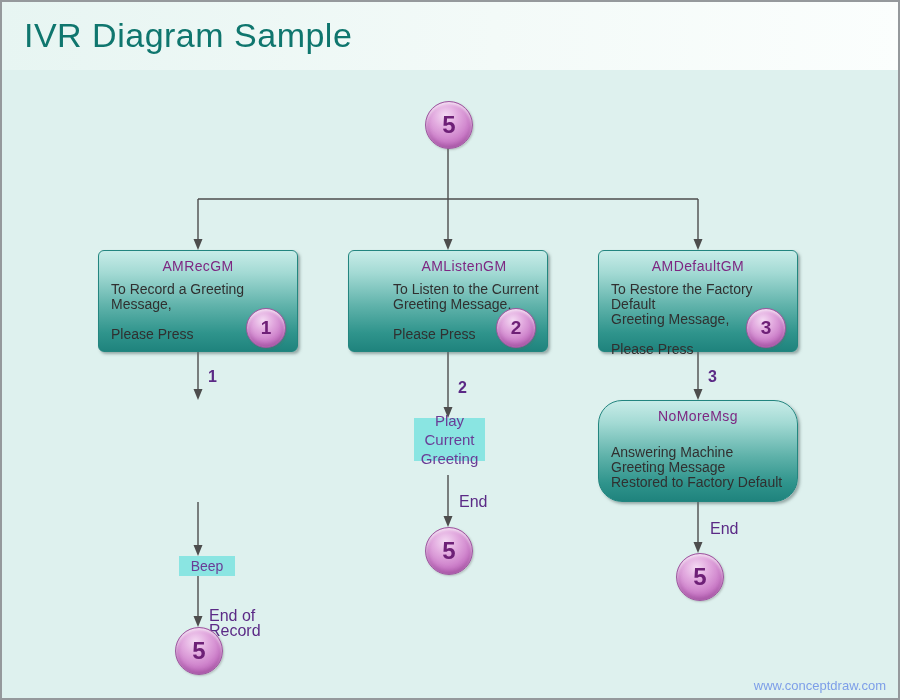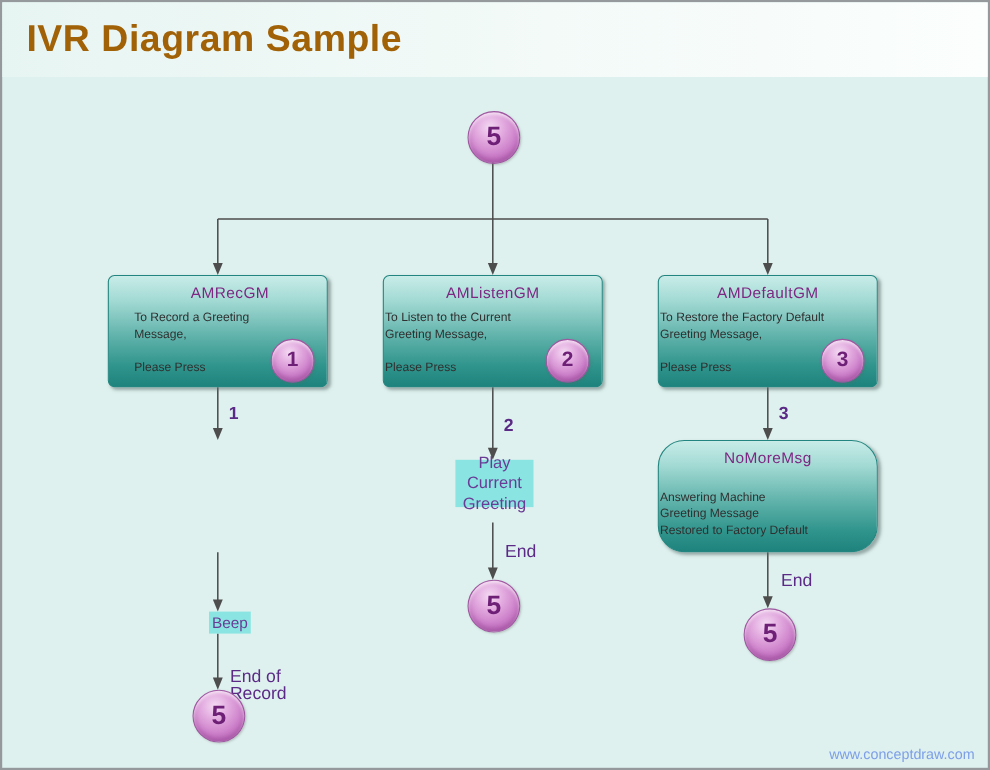--- a/index.html
+++ b/index.html
@@ -6,55 +6,55 @@
   .canvas{
     position:relative;width:900px;height:700px;box-sizing:border-box;
     background:#DEF1EE;border:2px solid #95999C;overflow:hidden;
   }
   .header-band{
     position:absolute;left:0;top:0;width:100%;height:68px;
     background:linear-gradient(90deg,#E7F5F2 0%,#F3FAF8 55%,#FBFEFD 100%);
   }
   .page-title{
     position:absolute;left:22px;top:14px;margin:0;
-    font-size:34px;font-weight:700;color:#a16207;letter-spacing:0.5px;
+    font-size:34px;font-weight:400;color:#0f766e;letter-spacing:0.5px;
   }
   svg.edges{position:absolute;left:0;top:0;width:900px;height:700px;}
   svg.edges line{stroke:#4D4D4D;stroke-width:1.4;}
   svg.edges polygon{fill:#4D4D4D;}
   .tbox{
     position:absolute;width:200px;height:102px;box-sizing:border-box;
     border:1px solid #23857F;border-radius:6px;
     background:linear-gradient(180deg,#C8ECE8 0%,#A3DAD4 22%,#5FB2AA 55%,#2F948C 82%,#1F837D 100%);
     box-shadow:2px 2px 3px rgba(90,110,108,0.55);
   }
   .tbox-title{
     padding-top:7px;text-align:center;font-size:14px;color:#7D2782;letter-spacing:0.4px;
   }
   .tbox-body{
-    margin:8px 0 0 1px;font-size:11px;line-height:15px;color:#303030;white-space:pre-line;
+    margin:8px 0 0 12px;font-size:14px;line-height:15px;color:#303030;white-space:pre-line;
   }
   .body-low{margin-top:21px;}
   .sphere{
     position:absolute;border-radius:50%;
     background:radial-gradient(circle at 42% 30%,#F4DAF3 0%,#E2AADF 30%,#CC7EC9 62%,#B562B3 88%,#A757A6 100%);
     border:1px solid #9E58A0;
     box-shadow:inset 0 2px 3px rgba(255,255,255,0.7), inset 0 -3px 5px rgba(120,40,120,0.35), 1px 1px 2px rgba(100,100,100,0.35);
     display:flex;align-items:center;justify-content:center;
     color:#6E2077;font-weight:700;
   }
   .sphere-lg{width:46px;height:46px;font-size:24px;}
   .sphere-sm{width:38px;height:38px;font-size:19px;}
   .badge{left:147px;top:57px;}
   .cyan-label{
     position:absolute;background:#8AE5E2;color:#6A3C96;text-align:center;
     display:flex;align-items:center;justify-content:center;white-space:pre-line;
   }
   .play-label{left:412px;top:416px;width:71px;height:43px;font-size:15px;line-height:19px;}
-  .beep-label{left:188px;top:554px;width:38px;height:20px;font-size:14px;}
+  .beep-label{left:177px;top:554px;width:56px;height:20px;font-size:14px;}
   .edge-label{position:absolute;color:#5B2A86;white-space:pre-line;}
   .num-label{font-size:16px;font-weight:700;}
   .end-label{font-size:16px;line-height:15px;}
   .watermark{position:absolute;right:12px;bottom:5px;font-size:13px;color:#7D9EE8;}
 </style>
 </head>
 <body>
 
 <div class="canvas">
 
@@ -105,32 +105,32 @@
     <g>
       <line x1="696" y1="500" x2="696" y2="541"></line>
       <polygon points="696,551 691.5,540 700.5,540"></polygon>
     </g>
   </svg>
 
   <div class="sphere sphere-lg" style="left:423px;top:99px;">
     <span>5</span>
   </div>
 
-  <div class="tbox" style="left:96px;top:248px;padding-left:22px;">
+  <div class="tbox" style="left:96px;top:248px;">
     <div class="tbox-title">AMRecGM</div>
     <div class="tbox-body">To Record a Greeting
 Message,
 
 Please Press</div>
     <div class="sphere sphere-sm badge">
       <span>1</span>
     </div>
   </div>
 
-  <div class="tbox" style="left:346px;top:248px;">
+  <div class="tbox" style="left:346px;top:248px;padding-left:32px;">
     <div class="tbox-title">AMListenGM</div>
     <div class="tbox-body">To Listen to the Current
 Greeting Message,
 
 Please Press</div>
     <div class="sphere sphere-sm badge">
       <span>2</span>
     </div>
   </div>
 

